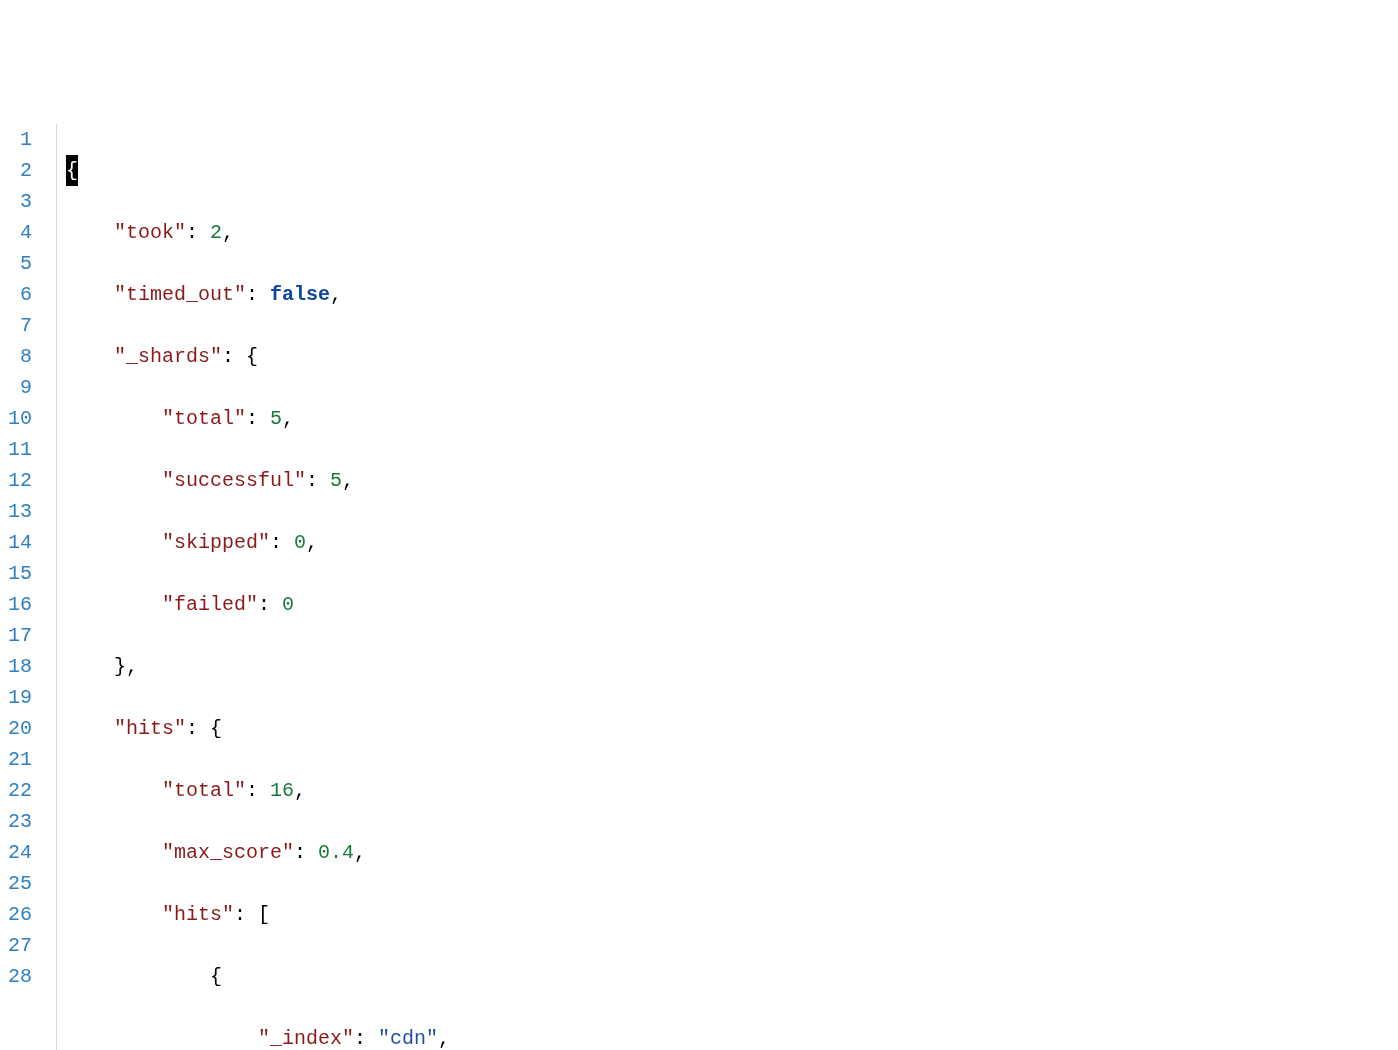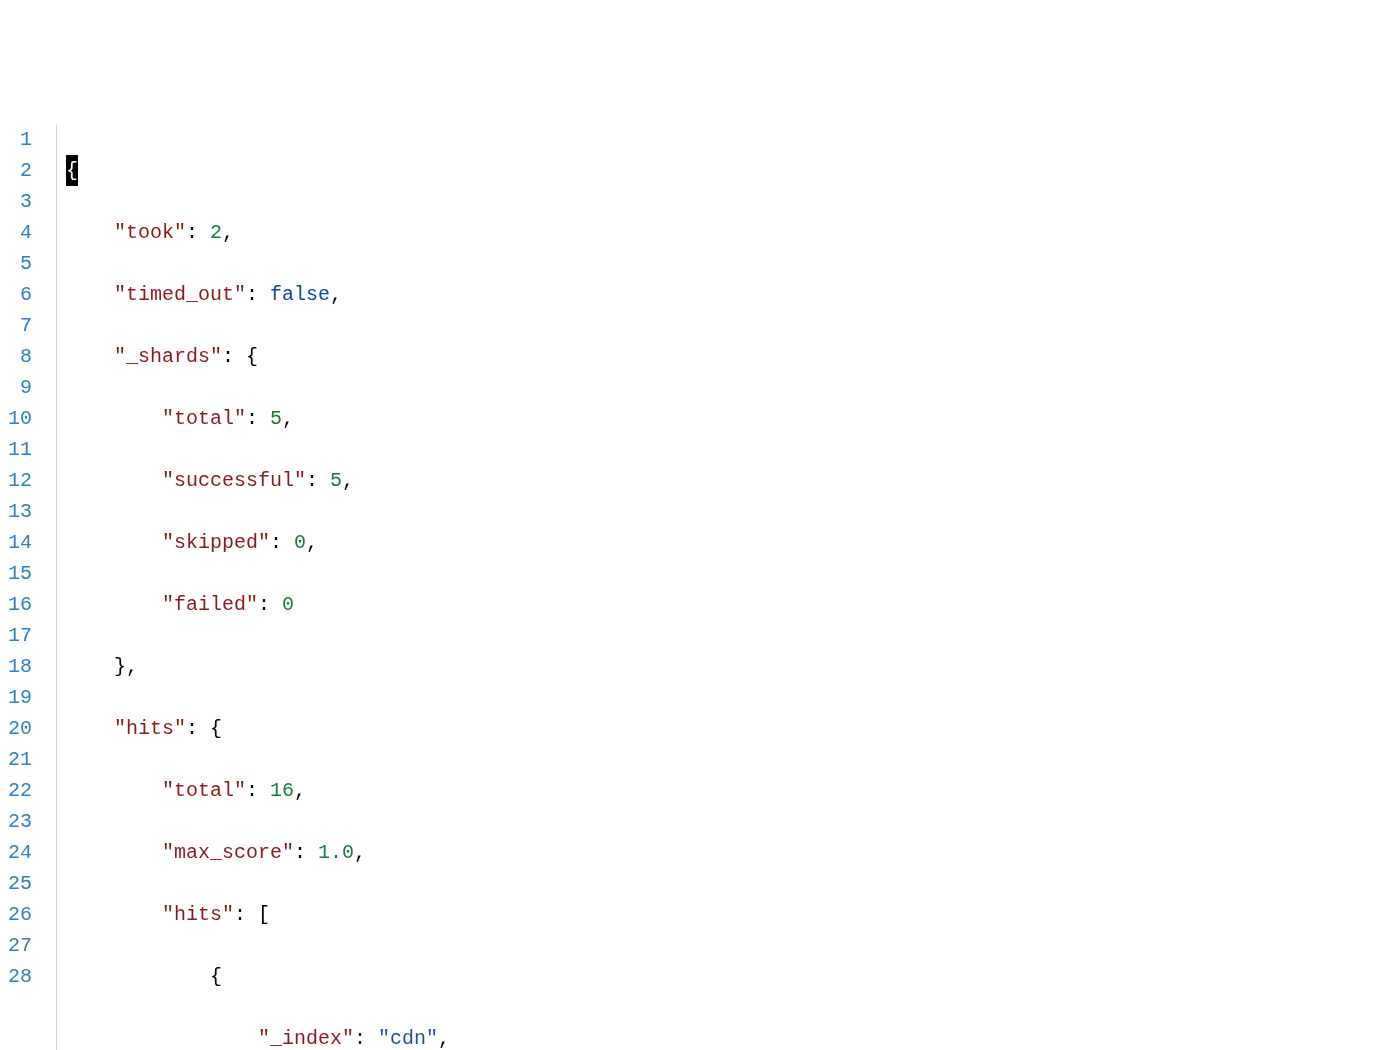--- a/index.html
+++ b/index.html
@@ -46,21 +46,21 @@
     display: inline-block;
     background: #000;
     color: #fff;
     width: 12px;
     text-align: center;
   }
   
   .t-key    { color: #8b1a1a; } 
   .t-str    { color: #1f4f9a; } 
   .t-num    { color: #177a3a; } 
-  .t-bool   { color: #0d47a1; font-weight: normal; } 
+  .t-bool   { color: #0d47a1; font-weight: bold; } 
   .t-punct  { color: #000000; }
 </style>
 </head>
 <body>
 
 
 
 <div class="editor">
   <div class="gutter" id="gutter"><div class="line">1</div><div class="line">2</div><div class="line">3</div><div class="line">4</div><div class="line">5</div><div class="line">6</div><div class="line">7</div><div class="line">8</div><div class="line">9</div><div class="line">10</div><div class="line">11</div><div class="line">12</div><div class="line">13</div><div class="line">14</div><div class="line">15</div><div class="line">16</div><div class="line">17</div><div class="line">18</div><div class="line">19</div><div class="line">20</div><div class="line">21</div><div class="line">22</div><div class="line">23</div><div class="line">24</div><div class="line">25</div><div class="line">26</div><div class="line">27</div><div class="line">28</div></div>
 
@@ -73,21 +73,21 @@
 <div class="line"><span>    </span><span class="t-key">"took"</span><span class="t-punct">: </span><span class="t-num">2</span><span class="t-punct">,</span></div>
 <div class="line"><span>    </span><span class="t-key">"timed_out"</span><span class="t-punct">: </span><span class="t-bool">false</span><span class="t-punct">,</span></div>
 <div class="line"><span>    </span><span class="t-key">"_shards"</span><span class="t-punct">: </span><span class="t-punct">{</span></div>
 <div class="line"><span>        </span><span class="t-key">"total"</span><span class="t-punct">: </span><span class="t-num">5</span><span class="t-punct">,</span></div>
 <div class="line"><span>        </span><span class="t-key">"successful"</span><span class="t-punct">: </span><span class="t-num">5</span><span class="t-punct">,</span></div>
 <div class="line"><span>        </span><span class="t-key">"skipped"</span><span class="t-punct">: </span><span class="t-num">0</span><span class="t-punct">,</span></div>
 <div class="line"><span>        </span><span class="t-key">"failed"</span><span class="t-punct">: </span><span class="t-num">0</span></div>
 <div class="line"><span>    </span><span class="t-punct">},</span></div>
 <div class="line"><span>    </span><span class="t-key">"hits"</span><span class="t-punct">: </span><span class="t-punct">{</span></div>
 <div class="line"><span>        </span><span class="t-key">"total"</span><span class="t-punct">: </span><span class="t-num">16</span><span class="t-punct">,</span></div>
-<div class="line"><span>        </span><span class="t-key">"max_score"</span><span class="t-punct">: </span><span class="t-num">1.0</span><span class="t-punct">,</span></div>
+<div class="line"><span>        </span><span class="t-key">"max_score"</span><span class="t-punct">: </span><span class="t-num">0.4</span><span class="t-punct">,</span></div>
 <div class="line"><span>        </span><span class="t-key">"hits"</span><span class="t-punct">: </span><span class="t-punct">[</span></div>
 <div class="line"><span>            </span><span class="t-punct">{</span></div>
 <div class="line"><span>                </span><span class="t-key">"_index"</span><span class="t-punct">: </span><span class="t-str">"cdn"</span><span class="t-punct">,</span></div>
 
 
 
 
 
 
 

